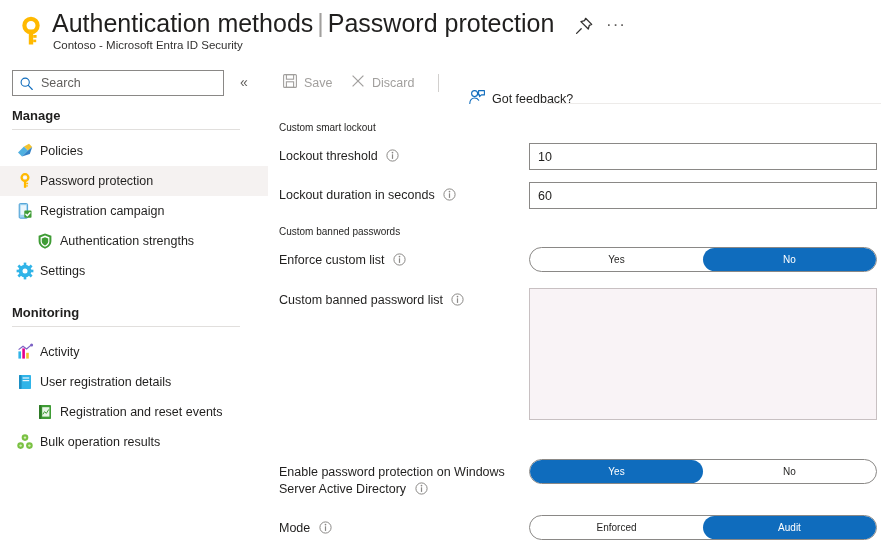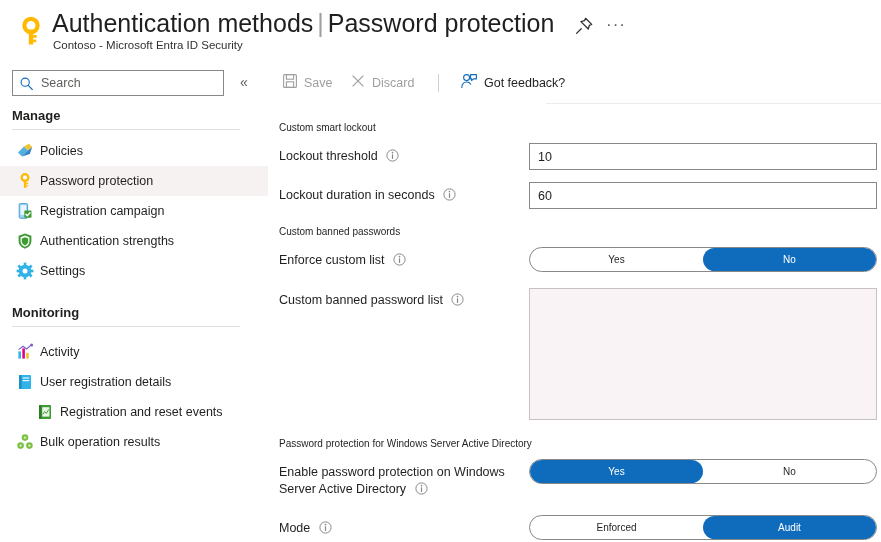--- a/index.html
+++ b/index.html
@@ -153,21 +153,21 @@
         <svg viewBox="0 0 18 18" width="18" height="18">
           <rect x="3.2" y="1.6" width="8.4" height="14.6" rx="1" fill="#9fd3f0" stroke="#4a9fd4" stroke-width="1"></rect>
           <rect x="4.6" y="3.2" width="5.6" height="9.6" fill="#eaf6fd"></rect>
           <rect x="8.3" y="8.6" width="7.2" height="7.2" rx=".8" fill="#3f9c35"></rect>
           <path d="M9.9 12.3 L11.3 13.8 L14 10.7" fill="none" stroke="#fff" stroke-width="1.4" stroke-linecap="round" stroke-linejoin="round"></path>
         </svg>
       </span>
       <span class="nav-lbl">Registration campaign</span>
     </div>
 
-    <div class="nav-item" style="top:164px;">
+    <div class="nav-item" style="top:164px;margin-left:20px;">
       <span class="nav-ico">
         <svg viewBox="0 0 18 18" width="18" height="18">
           <path d="M9 1.4 L15.4 3.8 V9.1 C15.4 12.9 12.6 15.6 9 16.7 C5.4 15.6 2.6 12.9 2.6 9.1 V3.8 Z" fill="#3f9c35"></path>
           <path d="M9 3.6 L13.4 5.3 V9.2 C13.4 11.9 11.5 13.9 9 14.8 C6.5 13.9 4.6 11.9 4.6 9.2 V5.3 Z" fill="#fff"></path>
           <path d="M9 5.2 L12.2 6.4 V9.3 C12.2 11.3 10.8 12.8 9 13.4 C7.2 12.8 5.8 11.3 5.8 9.3 V6.4 Z" fill="#3f9c35"></path>
         </svg>
       </span>
       <span class="nav-lbl">Authentication strengths</span>
     </div>
 
@@ -263,21 +263,21 @@
         <svg viewBox="0 0 16 16" width="16" height="16">
           <line x1="2.6" y1="2.6" x2="13.4" y2="13.4" stroke="#a19f9d" stroke-width="1.2"></line>
           <line x1="13.4" y1="2.6" x2="2.6" y2="13.4" stroke="#a19f9d" stroke-width="1.2"></line>
         </svg>
       </span>
       <span class="cmd-lbl">Discard</span>
     </div>
 
     <div class="cmd-sep"></div>
 
-    <div class="cmd" style="left:192px;">
+    <div class="cmd" style="left:200px;margin-top:16px;">
       <span>
         <svg viewBox="0 0 18 18" width="18" height="18">
           <circle cx="6.6" cy="5.6" r="3.0" fill="none" stroke="#0f6cbd" stroke-width="1.1"></circle>
           <path d="M1.8 15.4 C1.8 11.8 4.0 10.0 6.6 10.0 C8.3 10.0 9.8 10.8 10.7 12.2" fill="none" stroke="#0f6cbd" stroke-width="1.1" stroke-linecap="round"></path>
           <path d="M10.6 2.6 H16.4 V6.9 H13.4 L11.6 8.6 V6.9 H10.6 Z" fill="none" stroke="#0f6cbd" stroke-width="1.1" stroke-linejoin="round"></path>
         </svg>
       </span>
       <span class="cmd-lbl" style="color:#201f1e;">Got feedback?</span>
     </div>
 
@@ -332,21 +332,20 @@
     <span class="info-ico">
       <svg viewBox="0 0 13 13" width="13" height="13">
         <circle cx="6.5" cy="6.5" r="5.6" fill="none" stroke="#8a8886" stroke-width="1"></circle>
         <circle cx="6.5" cy="3.6" r=".85" fill="#8a8886"></circle>
         <rect x="5.9" y="5.3" width="1.2" height="4.6" fill="#8a8886"></rect>
       </svg>
     </span>
   </div>
   <textarea class="txtarea" disabled="" style=""></textarea>
 
-  <div class="sec-title" style="top:438px;">Password protection for Windows Server Active Directory</div>
 
   <div class="fld-lbl" style="top:464px; width:240px;">
     <span>Enable password protection on Windows</span><br>
     <span>Server Active Directory</span>
     <span class="info-ico">
       <svg viewBox="0 0 13 13" width="13" height="13">
         <circle cx="6.5" cy="6.5" r="5.6" fill="none" stroke="#8a8886" stroke-width="1"></circle>
         <circle cx="6.5" cy="3.6" r=".85" fill="#8a8886"></circle>
         <rect x="5.9" y="5.3" width="1.2" height="4.6" fill="#8a8886"></rect>
       </svg>

